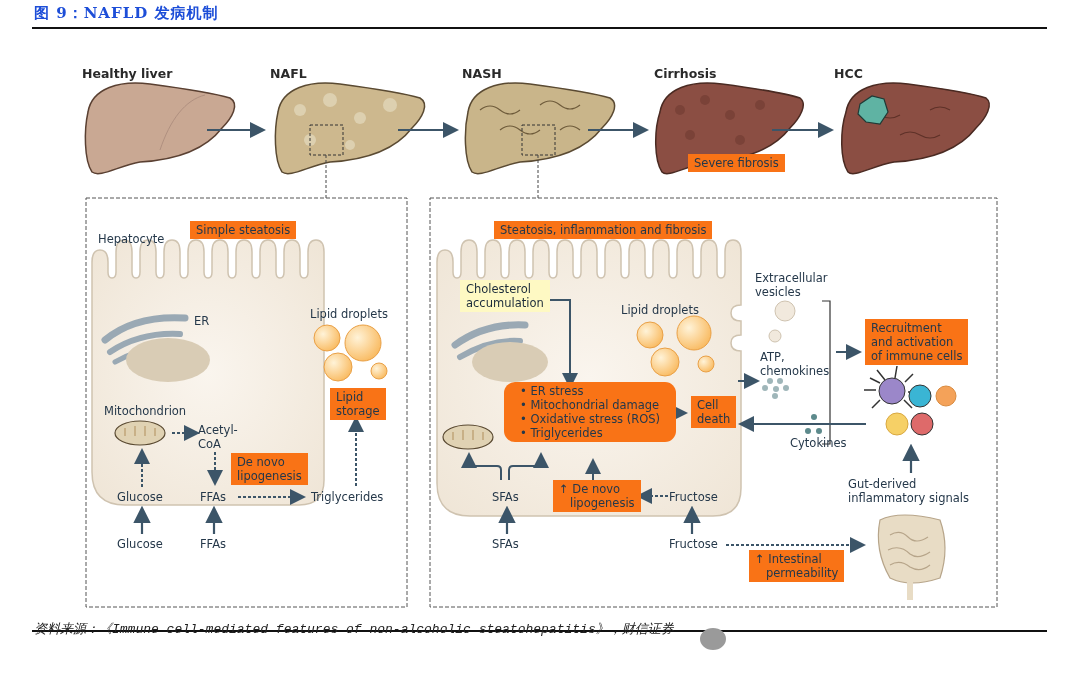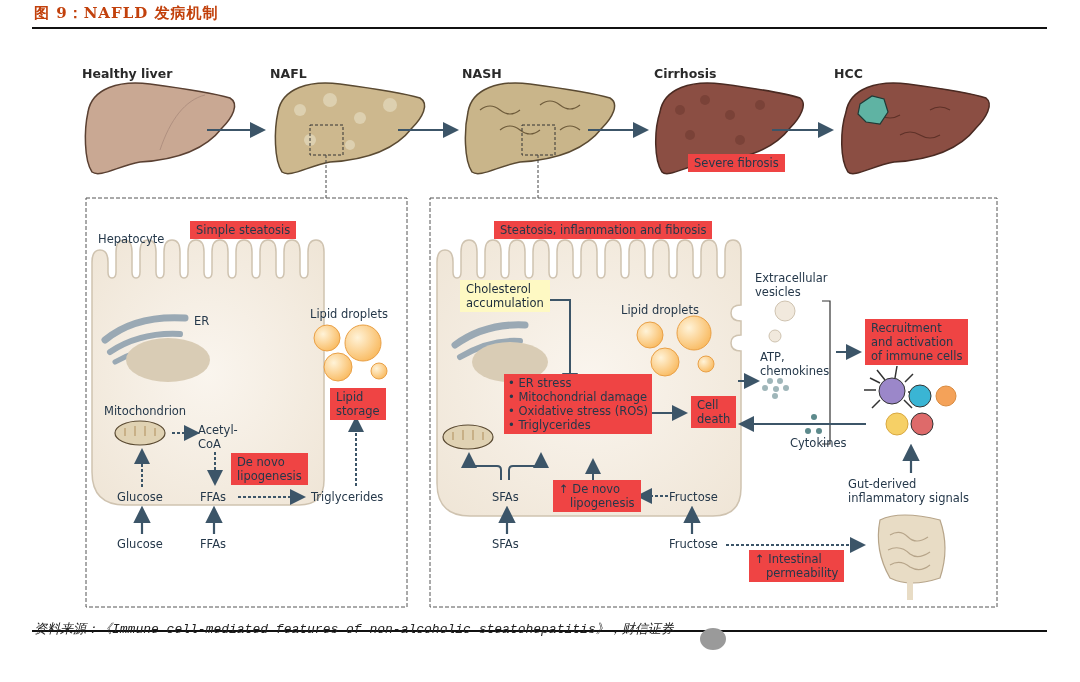--- a/index.html
+++ b/index.html
@@ -1,22 +1,22 @@
 <!DOCTYPE html>
 <html><head>
 <meta charset="utf-8">
 <style>
   html,body{margin:0;padding:0;background:#fff;}
   body{width:1080px;height:682px;position:relative;overflow:hidden;font-family:"DejaVu Sans",sans-serif;color:#1e2d3a;}
   .abs{position:absolute;}
-  .fig-title{left:34px;top:4px;font-family:"DejaVu Serif",serif;font-weight:bold;font-size:15px;color:#c2410c;letter-spacing:1px;}
+  .fig-title{left:34px;top:4px;font-family:"DejaVu Serif",serif;font-weight:bold;font-size:15px;color:#1d4ed8;letter-spacing:1px;}
   .rule{left:32px;width:1015px;height:2px;background:#111;}
   .stage{font-size:12.5px;font-weight:bold;color:#2a2a2a;text-align:left;width:140px;}
   .lbl{font-size:11.5px;color:#25384a;line-height:14px;white-space:nowrap;}
-  .box{background:#ef4444;font-size:11.5px;color:#25384a;line-height:14px;padding:2px 6px;white-space:nowrap;}
+  .box{background:#f97316;font-size:11.5px;color:#25384a;line-height:14px;padding:2px 6px;white-space:nowrap;}
   .source{left:34px;top:620px;font-family:Liberation Mono, monospace;font-style:italic;font-size:13px;color:#222;}
   .watermark{left:700px;top:624px;font-size:24px;color:#9a9a9a;white-space:nowrap;}
 </style>
 </head>
 <body>
 
 <div class="abs fig-title">图 9：NAFLD 发病机制</div>
 <div class="abs rule" style="top:27px;"></div>
 
 <div class="abs stage" style="left:82px;top:66px;">Healthy liver</div>
@@ -199,21 +199,21 @@
 <div class="abs lbl" style="left:117px;top:490px;">Glucose</div>
 <div class="abs lbl" style="left:200px;top:490px;">FFAs</div>
 <div class="abs lbl" style="left:311px;top:490px;">Triglycerides</div>
 <div class="abs lbl" style="left:117px;top:537px;">Glucose</div>
 <div class="abs lbl" style="left:200px;top:537px;">FFAs</div>
 
 <div class="abs box" style="left:494px;top:221px;">Steatosis, inflammation and fibrosis</div>
 <div class="abs box" style="left:460px;top:280px;white-space:pre;background:#fef9c3;color:#1b2b3a;">Cholesterol
 accumulation</div>
 <div class="abs lbl" style="left:621px;top:303px;">Lipid droplets</div>
-<div class="abs box" style="left:504px;top:374px;line-height:14px;padding:2px 4px;">
+<div class="abs box" style="left:504px;top:382px;line-height:14px;padding:2px 16px;border-radius:11px;">
   <div>• ER stress</div>
   <div>• Mitochondrial damage</div>
   <div>• Oxidative stress (ROS)</div>
   <div>• Triglycerides</div>
 </div>
 <div class="abs box" style="left:691px;top:396px;white-space:pre;">Cell
 death</div>
 <div class="abs lbl" style="left:492px;top:490px;">SFAs</div>
 <div class="abs box" style="left:553px;top:480px;white-space:pre;">↑ De novo
    lipogenesis</div>

